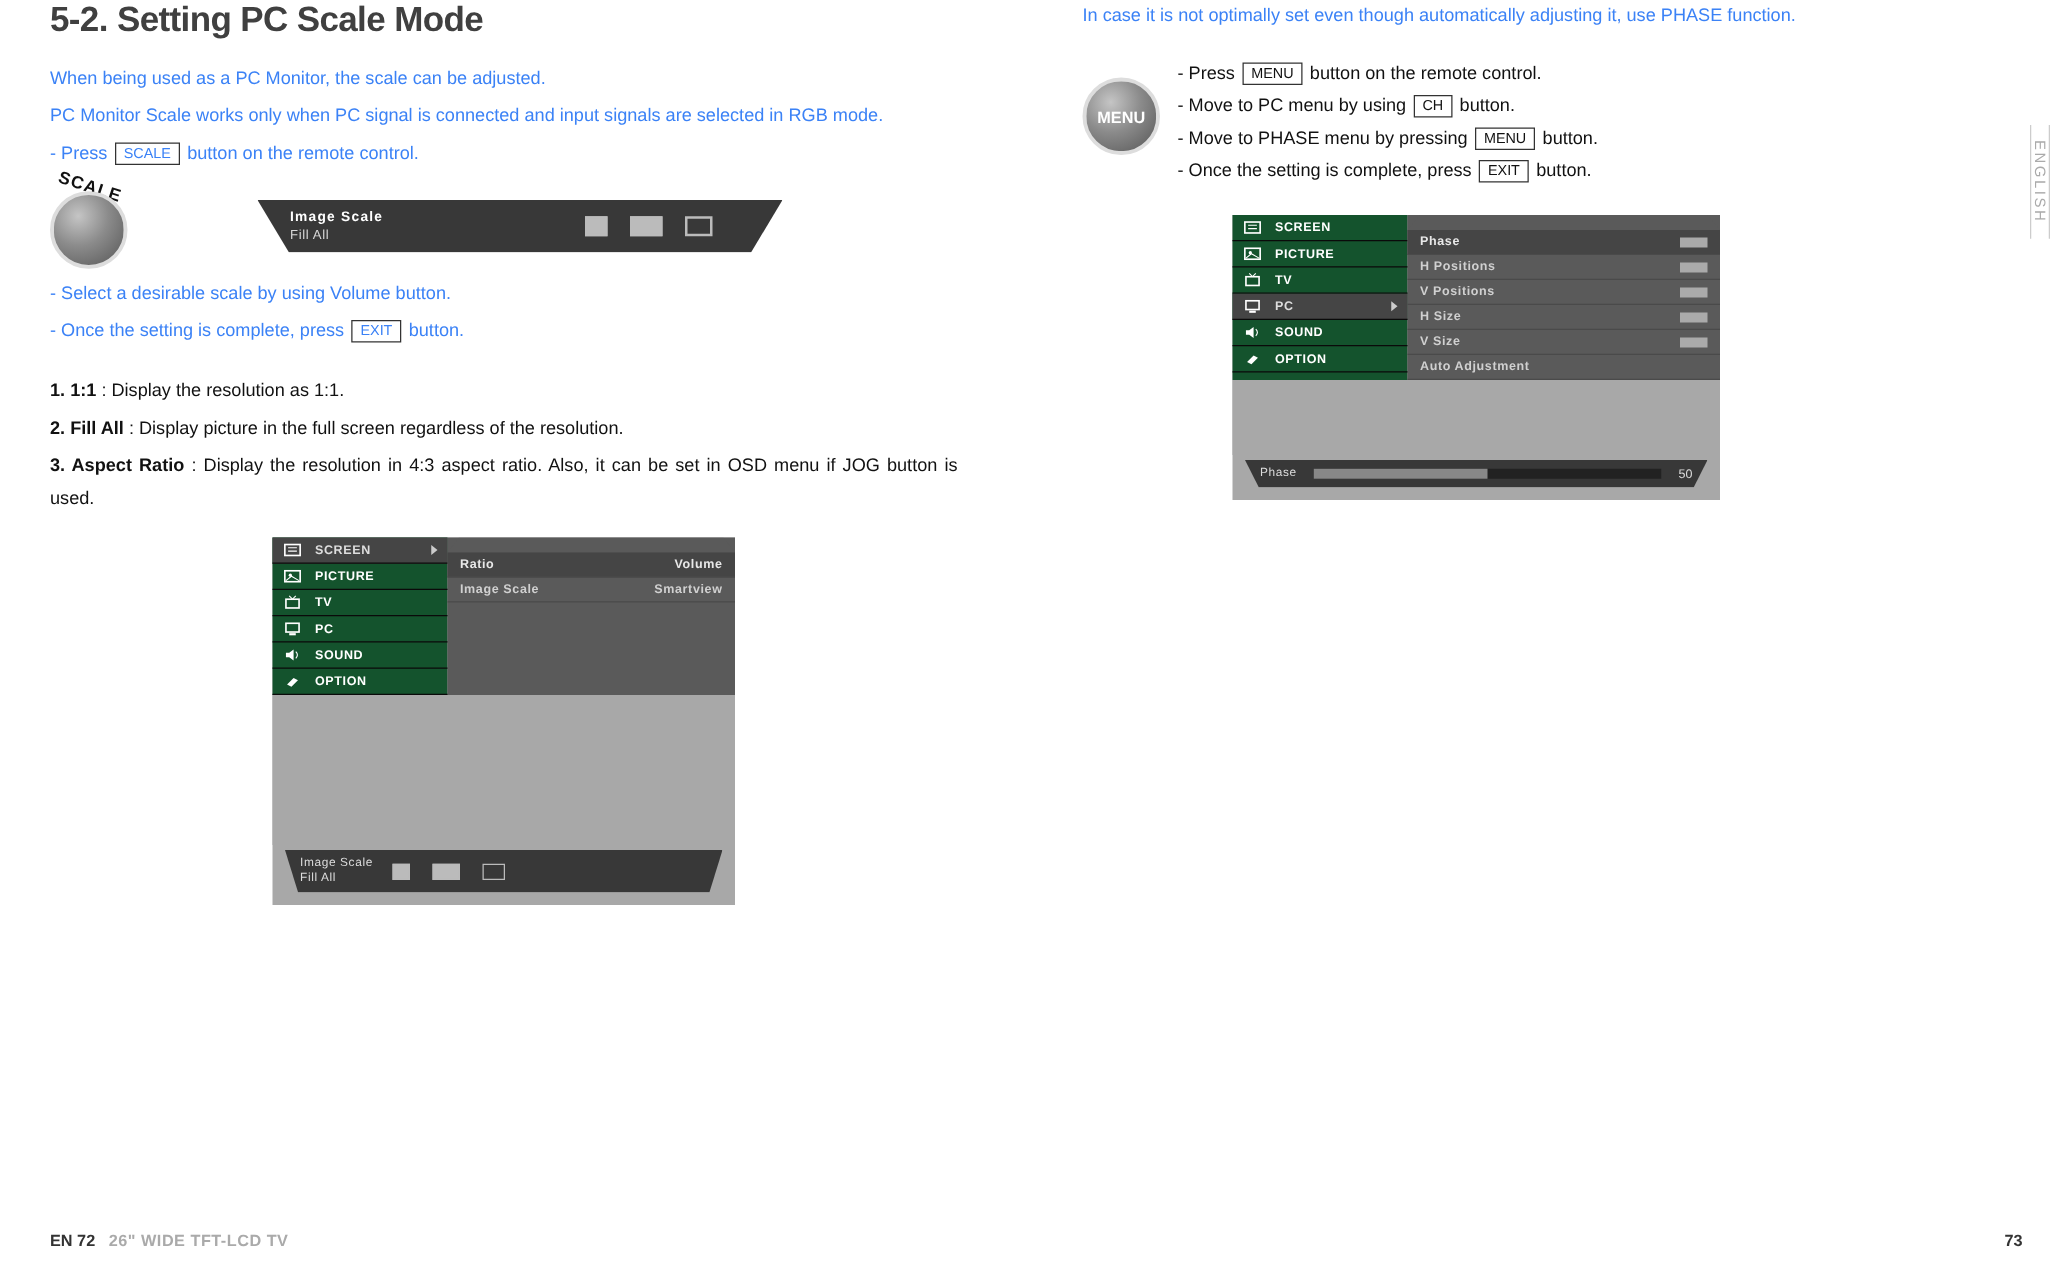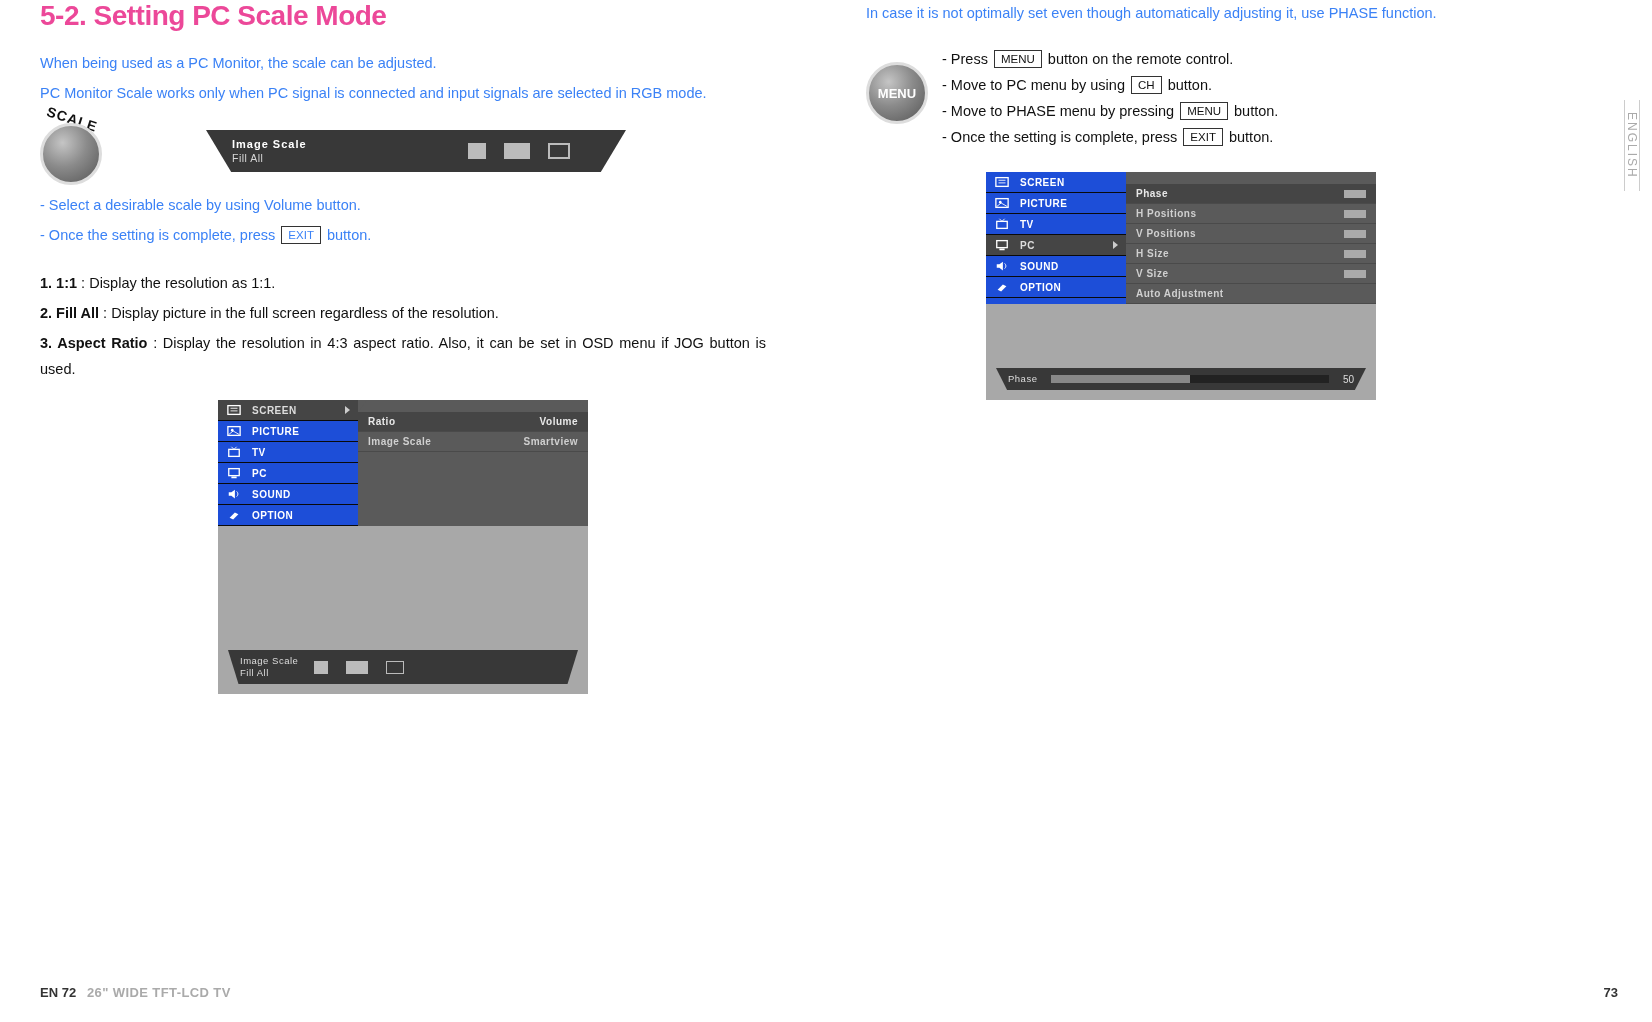--- a/index.html
+++ b/index.html
@@ -20,21 +20,21 @@
   }
   .col {
     width: 50%;
     padding: 0 60px 0 0;
     position: relative;
   }
   .col-right { padding: 0 30px 0 40px; }
   h2.title {
     font-size: 28px;
     font-weight: 700;
-    color: #ec4899;
+    color: #404040;
     margin-bottom: 18px;
     letter-spacing: -0.5px;
   }
   .body-text {
     font-size: 14.5px;
     line-height: 26px;
     color: #3b82f6;
     text-align: justify;
     margin-bottom: 4px;
   }
@@ -114,21 +114,21 @@
   .osd-panel {
     width: 370px;
     margin: 18px auto 0 auto;
     background: #a8a8a8;
     padding-bottom: 10px;
   }
   .osd-panel.right { margin: 22px 0 0 120px; width: 390px;}
   .osd-body { display: flex; }
   .osd-left {
     width: 140px;
-    background: #1d4ed8;
+    background: #14532d;
     color: #fff;
   }
   .osd-right { flex: 1; background: #5a5a5a;}
   .osd-item {
     display: flex; align-items: center;
     gap: 10px;
     padding: 4px 8px;
     font-size: 10px;
     font-weight: 700;
     letter-spacing: .5px;
@@ -192,20 +192,23 @@
 </head>
 <body>
 
 <div class="page">
 
   <div class="col">
     <h2 class="title">5-2. Setting PC Scale Mode</h2>
 
     <p class="body-text">When being used as a PC Monitor, the scale can be adjusted.</p>
     <p class="body-text">PC Monitor Scale works only when PC signal is connected and input signals are selected in RGB mode.</p>
+    <p class="body-text">
+      <span>- Press </span><span class="btn-label">SCALE</span><span> button on the remote control.</span>
+    </p>
 
     <div class="remote-row">
       <div style="position:relative;">
         <div class="scale-curve">SCALE</div>
         <div class="remote-btn scale"></div>
       </div>
       <div class="scale-osd">
         <div class="lbls">
           <b>Image Scale</b><br>
           <span>Fill  All</span>

